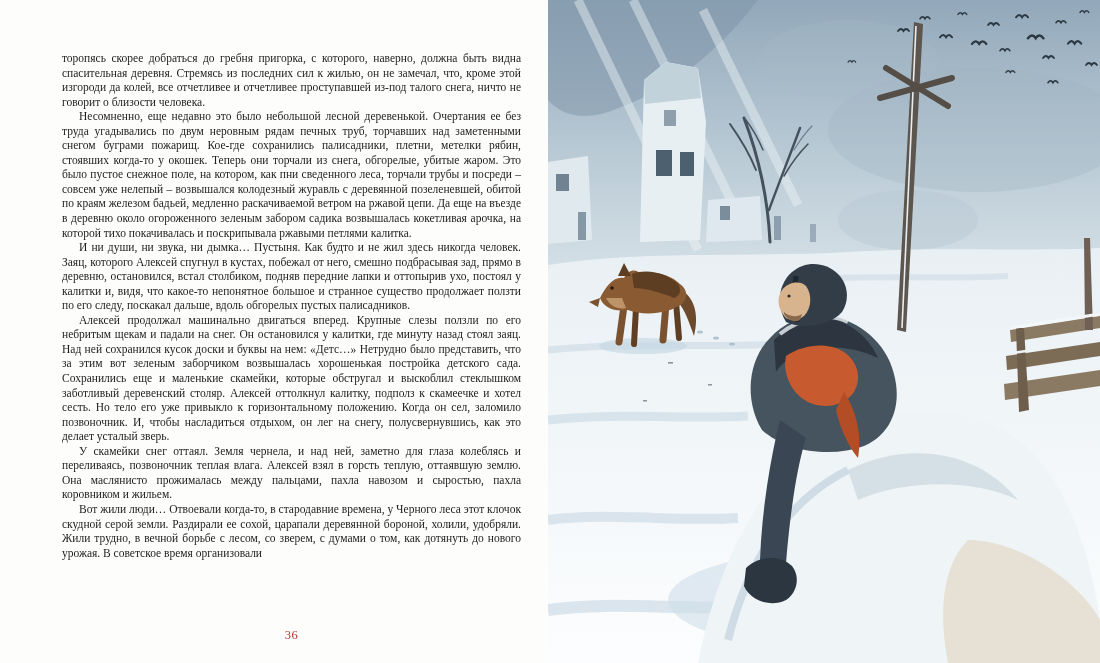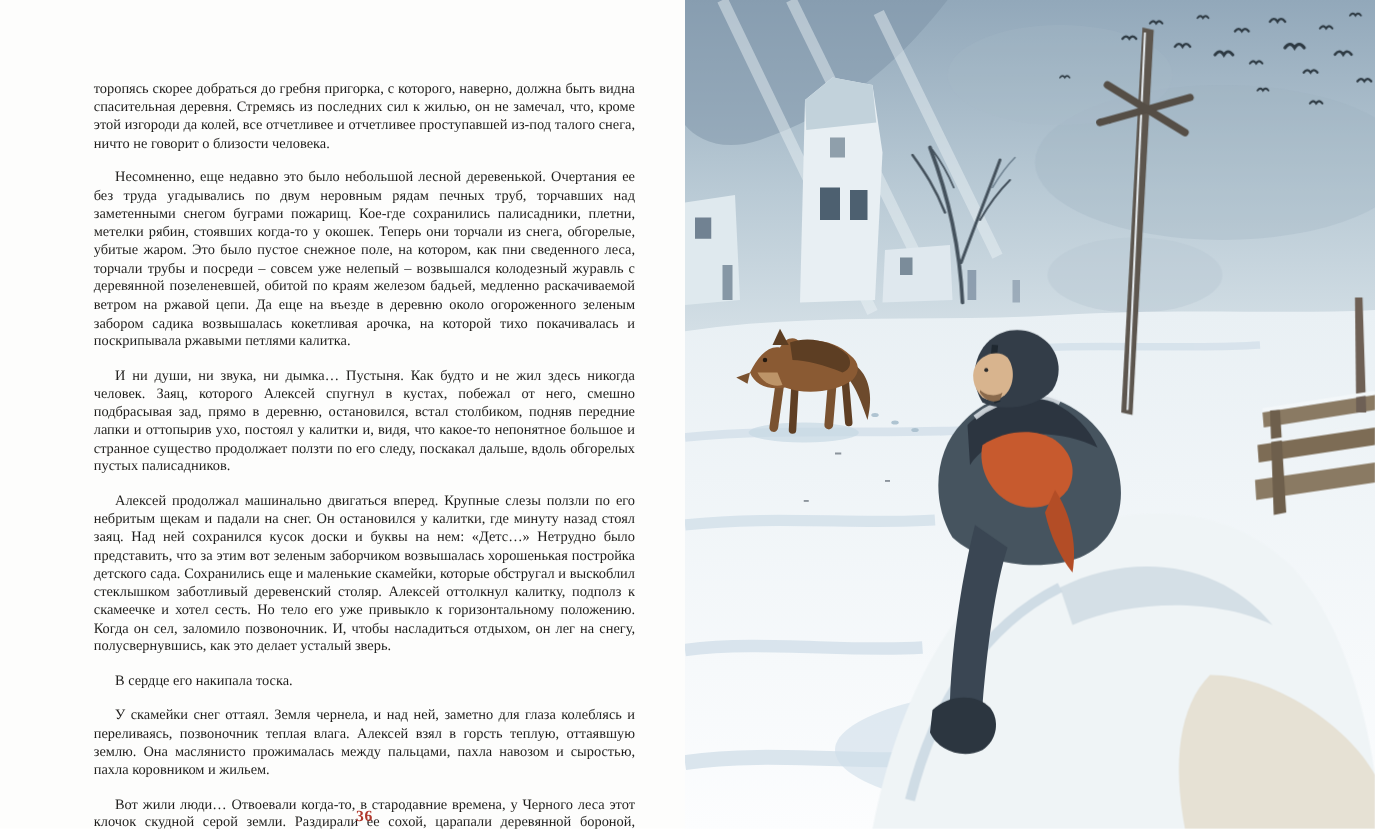--- a/index.html
+++ b/index.html
@@ -11,52 +11,50 @@
     font-family: "Liberation Serif", serif;
   }
   .spread { position: relative; width: 1100px; height: 663px; background: #fdfdfc; }
 
   
   .text-col {
     position: absolute; left: 62px; top: 51px; width: 459px;
     color: #1e1d1b;
   }
   .text-col p {
-    margin: 13px;
+    margin: 0;
     font-size: 11.5px;
     line-height: 14.55px;
     text-align: justify;
     text-indent: 17px;
     hyphens: auto; -webkit-hyphens: auto;
   }
   .text-col p.no-indent { text-indent: 0; }
 
   .folio {
     position: absolute; left: 62px; top: 628px; width: 459px;
     text-align: center;
-    font-weight: bold; font-size: 12.5px; letter-spacing: .5px;
+    font-weight: normal; font-size: 12.5px; letter-spacing: .5px;
     color: #b0372b;
-    margin-top: 18px;
   }
 
   
   .art { position: absolute; left: 548px; top: 0; width: 552px; height: 663px; }
   .art svg { display: block; width: 552px; height: 663px; }
 </style>
 </head>
 <body>
 
 <div class="spread">
 
   <div class="text-col">
     <p class="no-indent">торопясь скорее добраться до гребня пригорка, с которого, наверно, должна быть видна спасительная деревня. Стремясь из последних сил к жилью, он не замечал, что, кроме этой изгороди да колей, все отчетливее и отчетливее проступавшей из-под талого снега, ничто не говорит о близости человека.</p>
     <p>Несомненно, еще недавно это было небольшой лесной деревенькой. Очертания ее без труда угадывались по двум неровным рядам печных труб, торчавших над заметенными снегом буграми пожарищ. Кое-где сохранились палисадники, плетни, метелки рябин, стоявших когда-то у окошек. Теперь они торчали из снега, обгорелые, убитые жаром. Это было пустое снежное поле, на котором, как пни сведенного леса, торчали трубы и посреди – совсем уже нелепый – возвышался колодезный журавль с деревянной позеленевшей, обитой по краям железом бадьей, медленно раскачиваемой ветром на ржавой цепи. Да еще на въезде в деревню около огороженного зеленым забором садика возвышалась кокетливая арочка, на которой тихо покачивалась и поскрипывала ржавыми петлями калитка.</p>
     <p>И ни души, ни звука, ни дымка… Пустыня. Как будто и не жил здесь никогда человек. Заяц, которого Алексей спугнул в кустах, побежал от него, смешно подбрасывая зад, прямо в деревню, остановился, встал столбиком, подняв передние лапки и оттопырив ухо, постоял у калитки и, видя, что какое-то непонятное большое и странное существо продолжает ползти по его следу, поскакал дальше, вдоль обгорелых пустых палисадников.</p>
     <p>Алексей продолжал машинально двигаться вперед. Крупные слезы ползли по его небритым щекам и падали на снег. Он остановился у калитки, где минуту назад стоял заяц. Над ней сохранился кусок доски и буквы на нем: «Детс…» Нетрудно было представить, что за этим вот зеленым заборчиком возвышалась хорошенькая постройка детского сада. Сохранились еще и маленькие скамейки, которые обстругал и выскоблил стеклышком заботливый деревенский столяр. Алексей оттолкнул калитку, подполз к скамеечке и хотел сесть. Но тело его уже привыкло к горизонтальному положению. Когда он сел, заломило позвоночник. И, чтобы насладиться отдыхом, он лег на снегу, полусвернувшись, как это делает усталый зверь.</p>
-    <p>В сердце его накипала тоска.</p>
     <p>У скамейки снег оттаял. Земля чернела, и над ней, заметно для глаза колеблясь и переливаясь, позвоночник теплая влага. Алексей взял в горсть теплую, оттаявшую землю. Она маслянисто прожималась между пальцами, пахла навозом и сыростью, пахла коровником и жильем.</p>
     <p>Вот жили люди… Отвоевали когда-то, в стародавние времена, у Черного леса этот клочок скудной серой земли. Раздирали ее сохой, царапали деревянной бороной, холили, удобряли. Жили трудно, в вечной борьбе с лесом, со зверем, с думами о том, как дотянуть до нового урожая. В советское время организовали</p>
   </div>
   <div class="folio">36</div>
 
   <div class="art">
     <svg viewBox="0 0 552 663" xmlns="http://www.w3.org/2000/svg">
       <defs>
         <linearGradient id="skyG" x1="0" y1="0" x2="0" y2="1">
           <stop offset="0" stop-color="#92a8ba"></stop>

